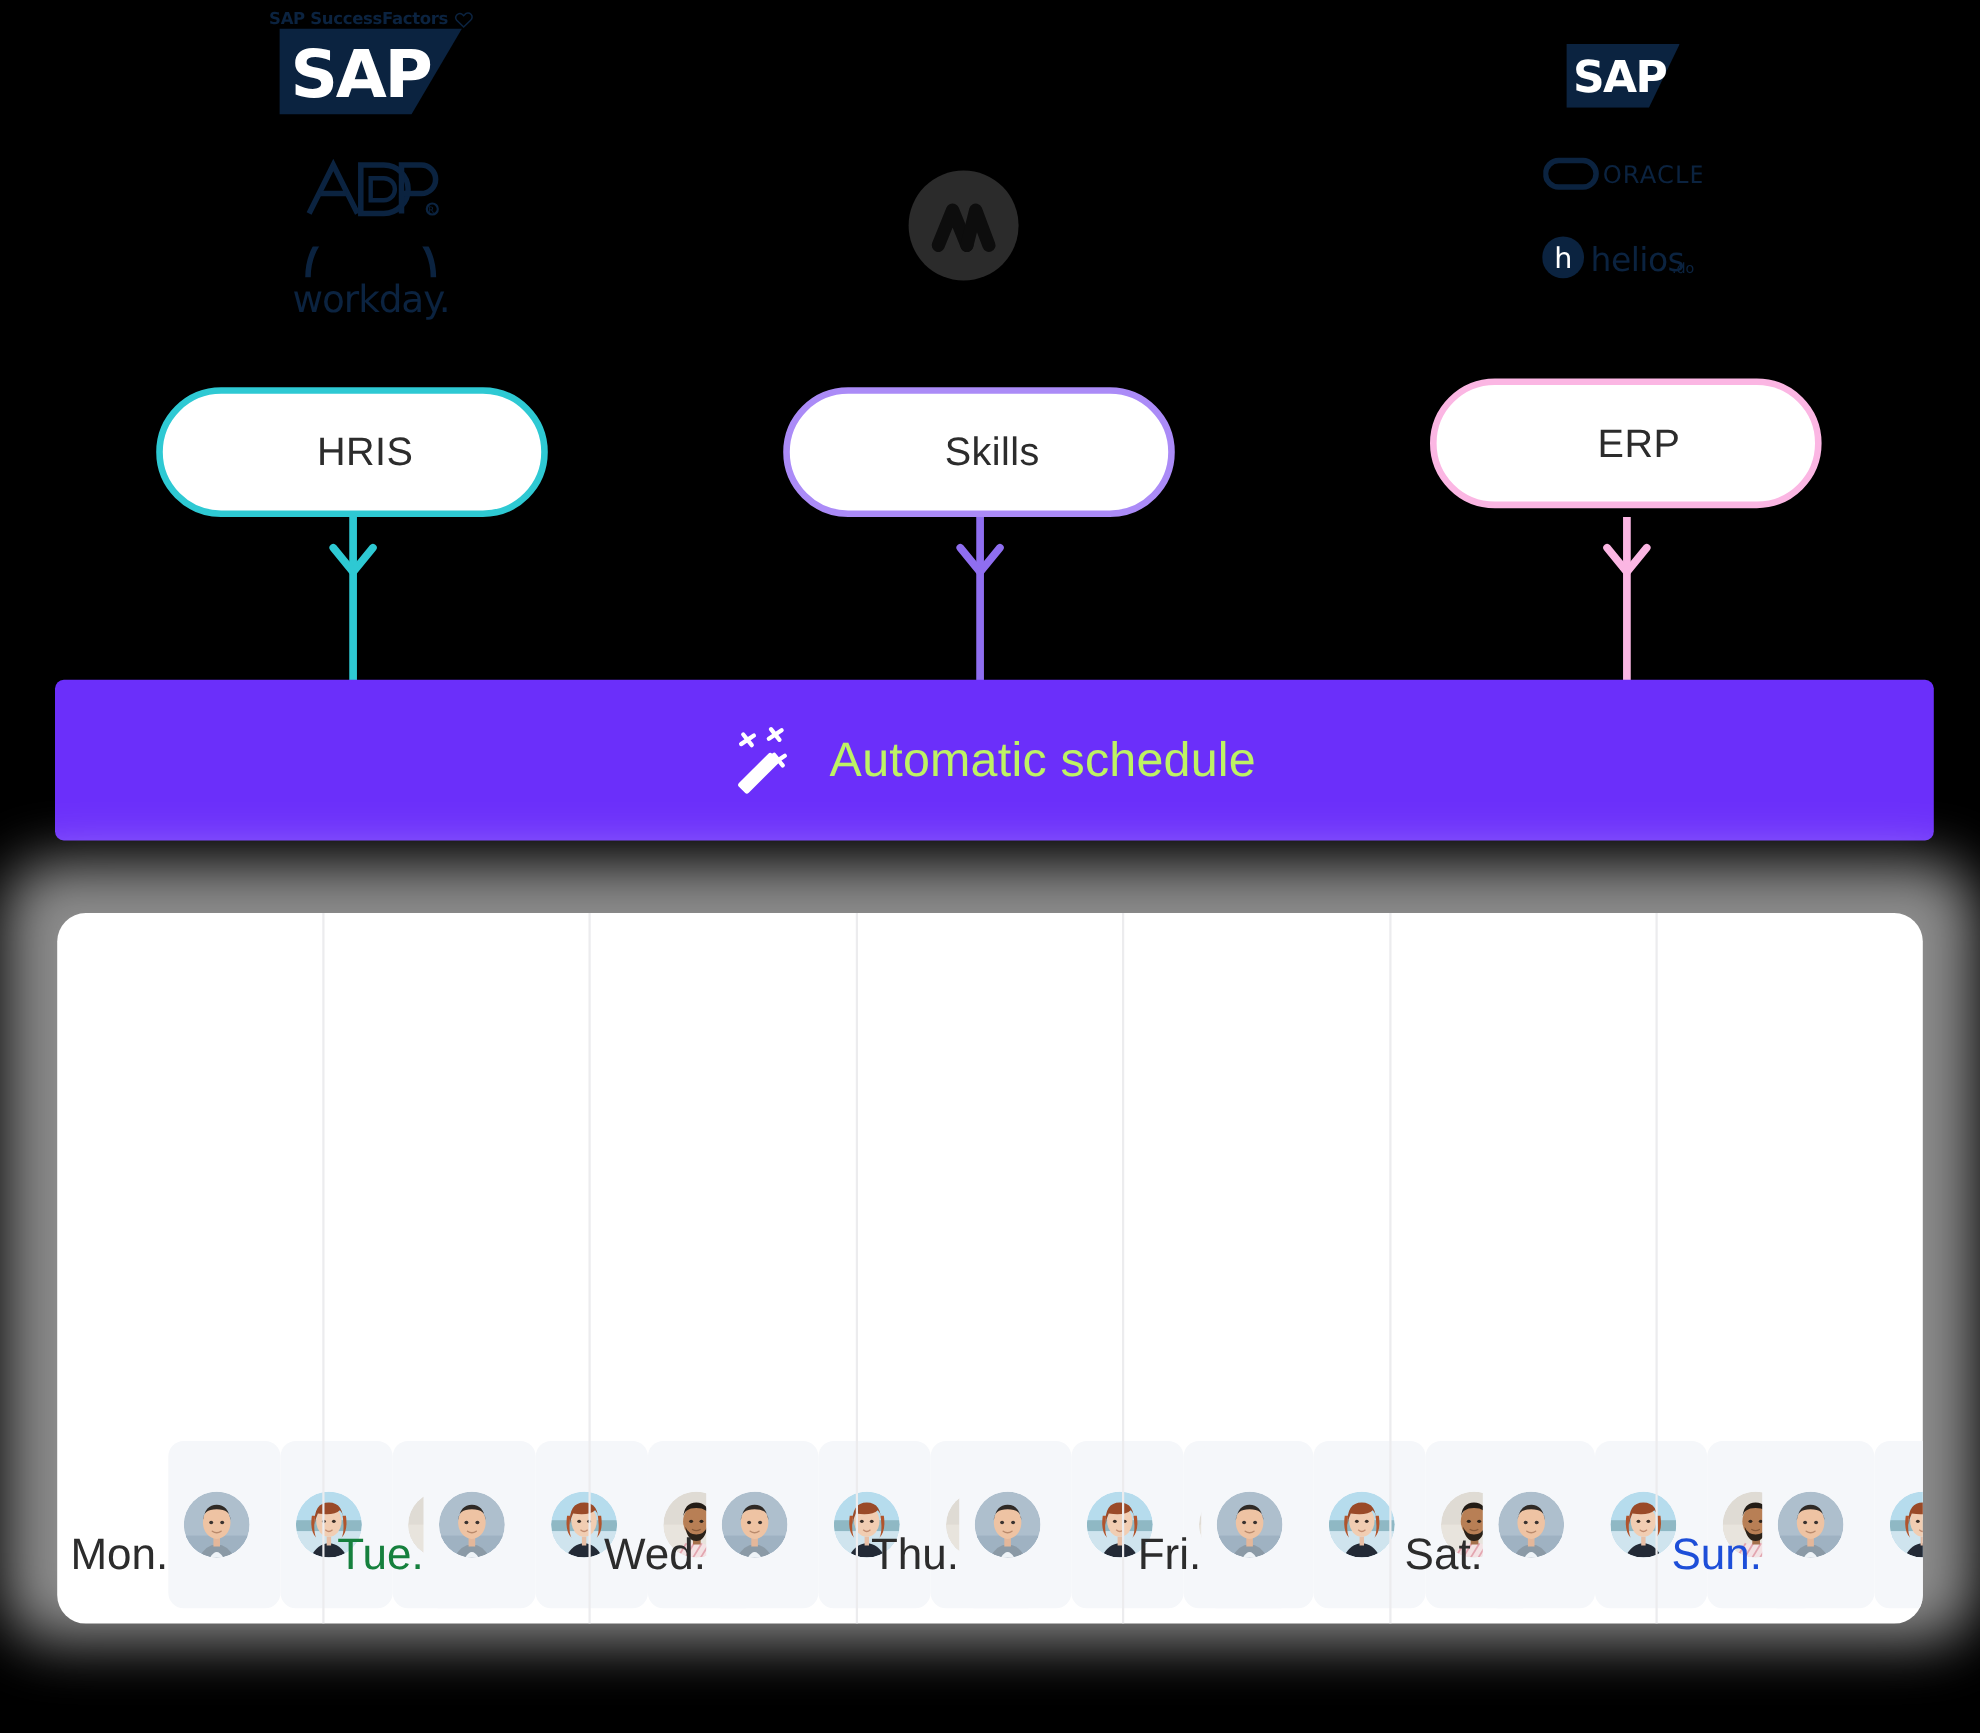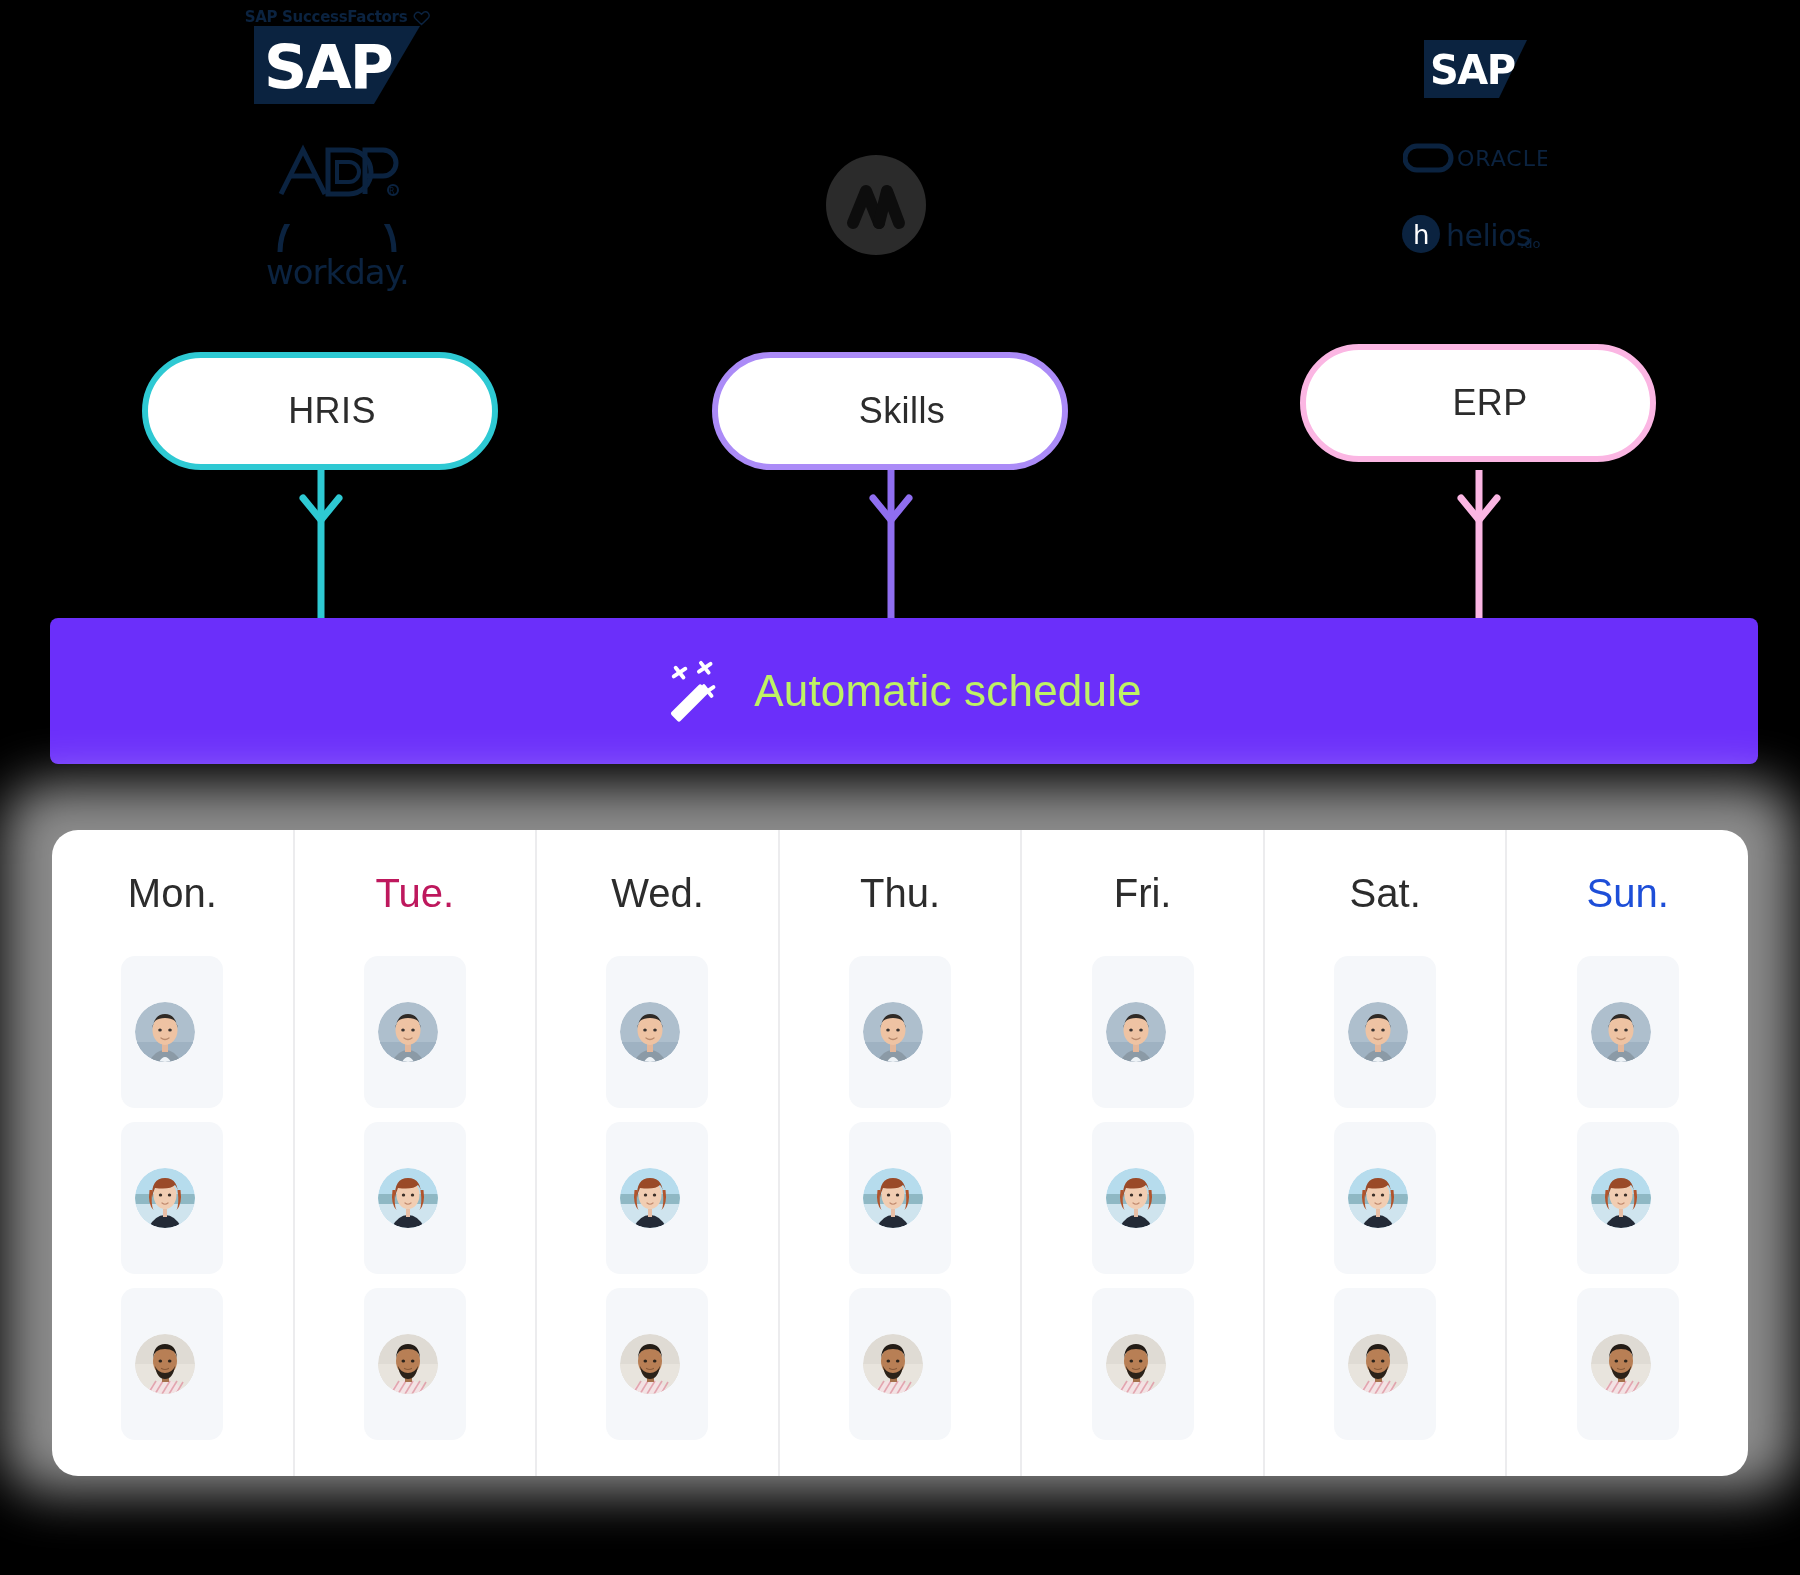--- a/index.html
+++ b/index.html
@@ -82,21 +82,21 @@
     background:#ffffff;
     filter:blur(26px);opacity:0.55;
   }
   .panel{
     position:absolute;left:52px;top:830px;width:1696px;height:646px;
     background:#ffffff;border-radius:26px;overflow:hidden;
     display:flex;
   }
   .day-col{
     flex:1 1 0;min-width:0;position:relative;
-    display:flex;flex-direction:column;align-items:center;
+    display:flex;flex-direction:row;align-items:flex-end;
     padding:0 12px;box-sizing:border-box;
   }
   .day-col + .day-col{border-left:2px solid #ececee;}
   .day-head{
     height:126px;display:flex;align-items:center;justify-content:center;
     font-size:40px;color:#2c2c2c;font-family:"Liberation Sans",sans-serif;
   }
   .shift-card{
     background:#f5f7fa;border-radius:14px;
     height:152px;margin-bottom:14px;
@@ -287,21 +287,21 @@
               </g>
             </svg>
           </div>
           <div class="bars">
             <div class="bar bar-gray" style="background: rgb(213, 213, 213);"></div>
             <div class="bar bar-pink" style="background: rgb(251, 210, 232);"></div>
           </div>
         </div>
       </div>
       <div class="day-col" style="border-left-color: rgb(236, 236, 238);">
-        <div class="day-head" style="color: #be185d;">Tue.</div>
+        <div class="day-head" style="color: #15803d;">Tue.</div>
         <div class="shift-card" style="background: rgb(245, 247, 250);">
           <div class="avatar">
             <svg width="60" height="60" viewBox="0 0 60 60">
               <clipPath id="c1-0">
                 <circle cx="30" cy="30" r="30"></circle>
               </clipPath>
               <g clip-path="url(#c1-0)">
                 <use href="#av-man1" width="60" height="60"></use>
               </g>
             </svg>

